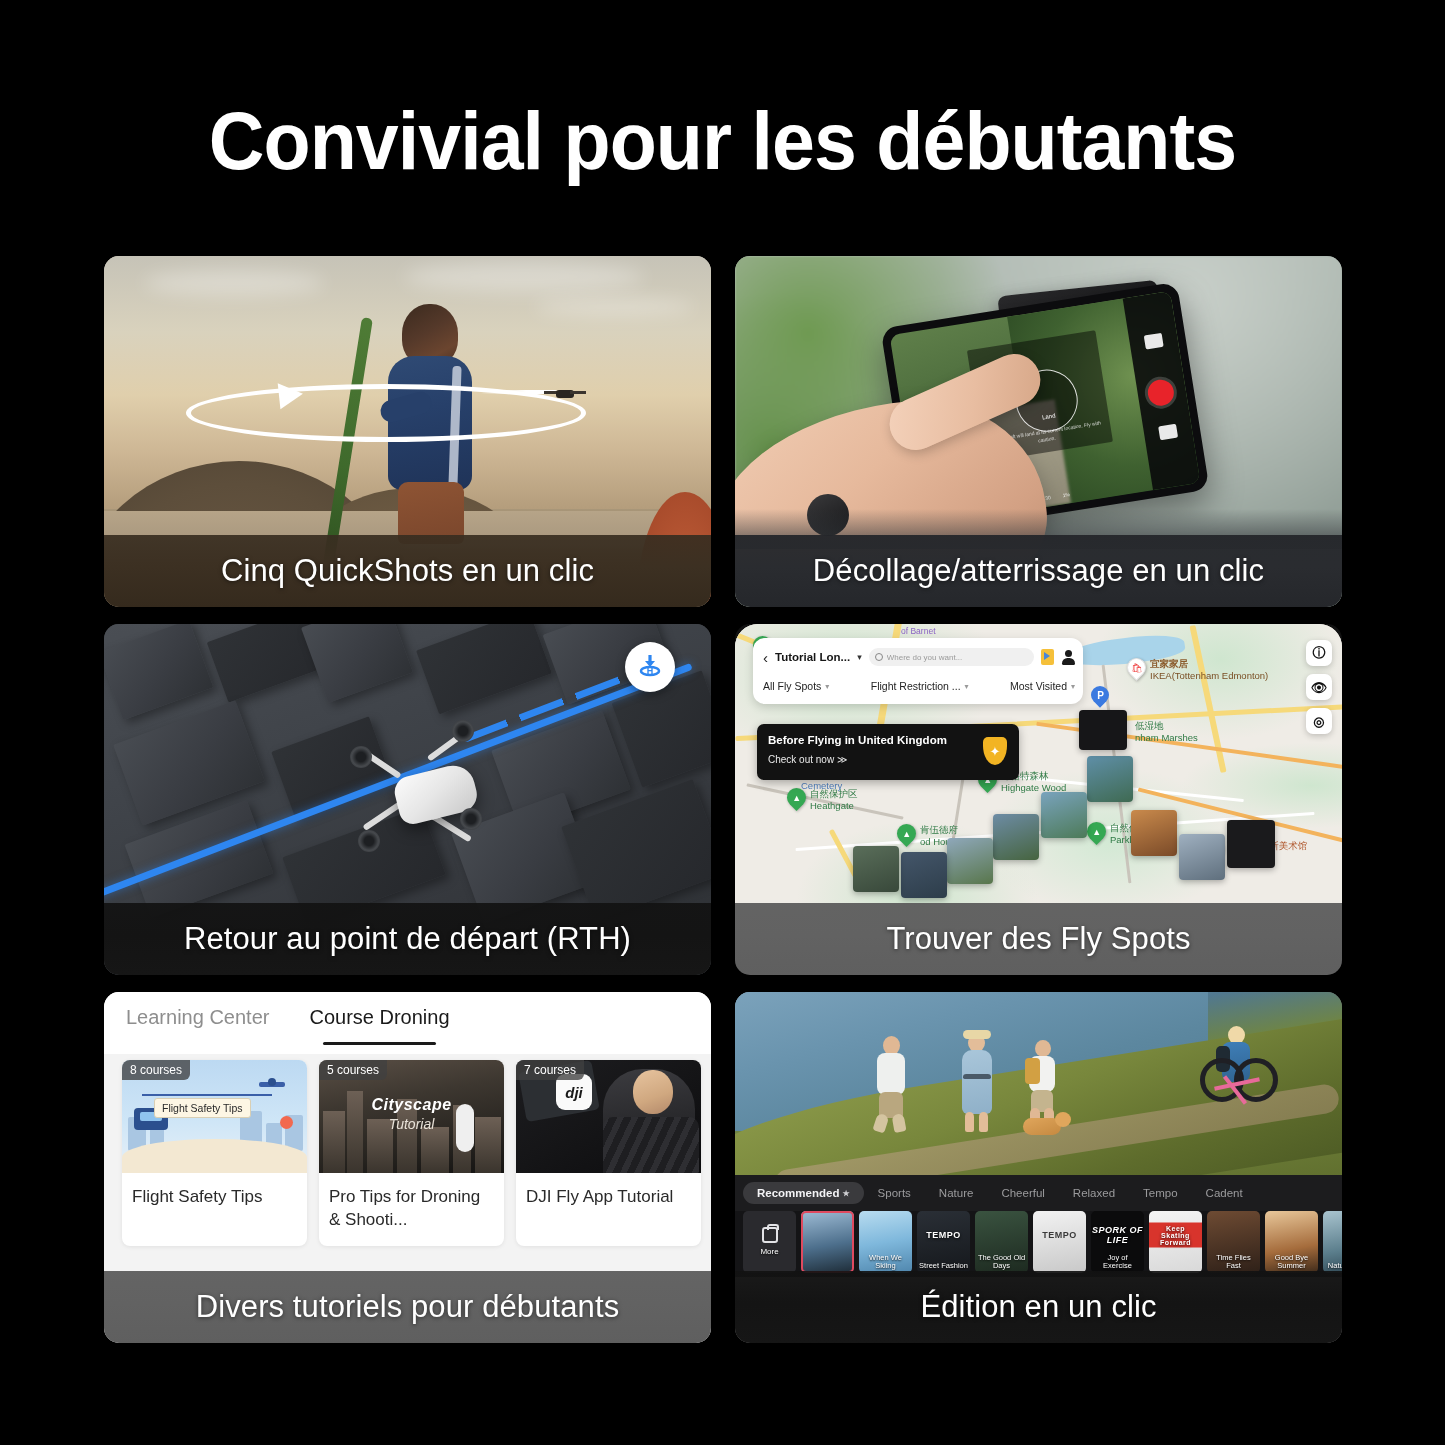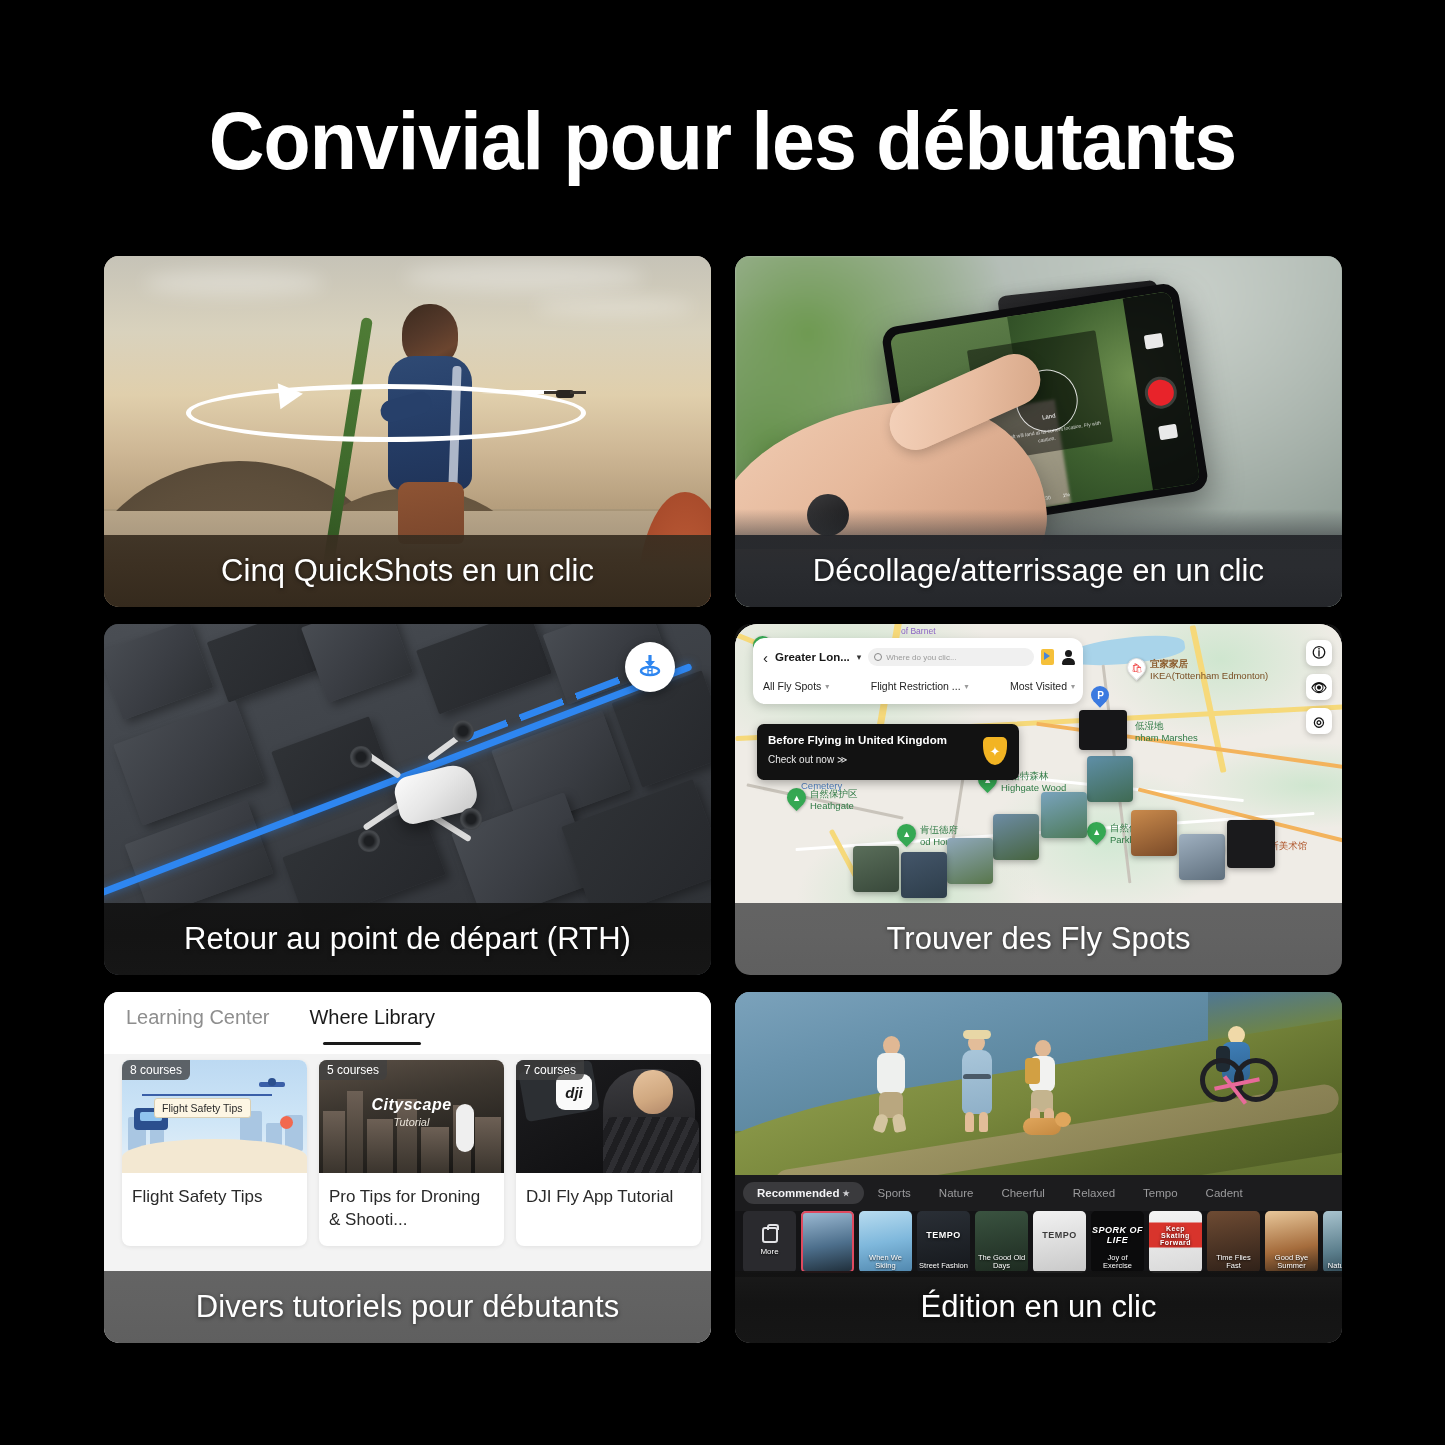--- a/index.html
+++ b/index.html
@@ -383,21 +383,21 @@
     font-size:10.5px; color:#2a2a2a; padding:3px 7px; border-radius:3px; white-space:nowrap;
   }
   .c5 .th1 .dronei { position:absolute; right:22px; top:22px; width:26px; height:5px; background:#3a5fa8; border-radius:2px; }
   .c5 .th1 .dronei::after{content:"";position:absolute;left:9px;top:-4px;width:8px;height:8px;border-radius:50%;background:#2b4f8e;}
   .c5 .th1 .line { position:absolute; left:20px; top:34px; width:130px; height:2px; background:#3a5fa8; }
   .c5 .th1 .dot { position:absolute; right:14px; top:56px; width:13px;height:13px;border-radius:50%;background:#f2694f; }
   .c5 .th2 { background: linear-gradient(170deg,#5a4f45 0%,#3d3730 35%,#25221e 75%,#141312 100%); }
   .c5 .th2 .tower { position:absolute; bottom:0; background: linear-gradient(180deg,#6d6055 0%,#3a342d 100%); }
   .c5 .th2 .cstxt { position:absolute; left:0; right:0; top:36px; text-align:center; color:#fff;
     font-size:16px; font-weight:700; font-style:italic; letter-spacing:.5px; }
-  .c5 .th2 .cssub { position:absolute; left:0; right:0; top:56px; text-align:center; color:#e8e2d8; font-size:11px; font-style:italic; }
+  .c5 .th2 .cssub { position:absolute; left:0; right:0; top:56px; text-align:center; color:#e8e2d8; font-size:14px; font-style:italic; }
   .c5 .th2 .pill { position:absolute; right:30px; top:44px; width:18px; height:48px; background:#efefef; border-radius:9px; }
   .c5 .th3 { background: linear-gradient(150deg,#1d1d20 0%,#151517 50%,#0c0c0e 100%); }
   .c5 .th3 .person {
     position:absolute; right:6px; bottom:0; width:92px; height:104px;
     background: linear-gradient(170deg,#3c3c40 0%,#2a2a2d 48%,#1b1b1e 100%);
     border-radius: 40px 40px 0 0;
   }
   .c5 .th3 .face { position:absolute; right:28px; top:10px; width:40px; height:44px; border-radius:48%;
     background: linear-gradient(160deg,#e7c49f 0%,#d0a880 60%,#b3896a 100%); }
   .c5 .th3 .shirt { position:absolute; right:2px; bottom:0; width:96px; height:56px;
@@ -621,25 +621,25 @@
         <div class="rdg" style="left:380px;top:40px;width:3px;height:220px;transform:rotate(-7deg);"></div>
         <div class="rdo" style="left:400px;top:190px;width:220px;height:4px;transform:rotate(14deg);"></div>
         <div class="rdg" style="left:10px;top:176px;width:160px;height:3px;transform:rotate(12deg);"></div>
         <div class="rd" style="left:80px;top:230px;width:60px;height:5px;transform:rotate(62deg);"></div>
 
         <div style="position:absolute;left:166px;top:2px;font-size:8.5px;color:#8b63c4;">of Barnet</div>
 
         <div class="searchpanel">
           <div class="sp-row1">
             <span class="sp-back">‹</span>
-            <span class="sp-city">Greater Lon...</span>
+            <span class="sp-city">Tutorial Lon...</span>
             <span class="sp-chev">▾</span>
             <span class="sp-search">
               <span class="si"></span>
-              <span>Where do you clic...</span>
+              <span>Where do you want...</span>
             </span>
             <span class="sp-flag"></span>
             <span class="sp-user"></span>
           </div>
           <div class="sp-row2">
             <span class="sp-filter">
               <span>All Fly Spots</span>
                 <i>▾</i>
             </span>
             <span class="sp-filter">
@@ -773,21 +773,21 @@
       <div class="caption-bar cap-gray">
         <span>Trouver des Fly Spots</span>
       </div>
     </div>
 
     <div class="card">
       <div class="card-media c5">
         <div class="lc-head"></div>
         <div class="lc-tabs">
           <div class="lc-tab">Learning Center</div>
-          <div class="lc-tab active">Where Library</div>
+          <div class="lc-tab active">Course Droning</div>
         </div>
 
         <div class="courses">
 
           <div class="course">
             <div class="thumb th1">
               <div class="badge">8 courses</div>
               <div class="bld" style="left:6px;width:18px;height:34px;"></div>
               <div class="bld" style="left:28px;width:14px;height:24px;"></div>
               <div class="bld" style="left:118px;width:22px;height:40px;"></div>

